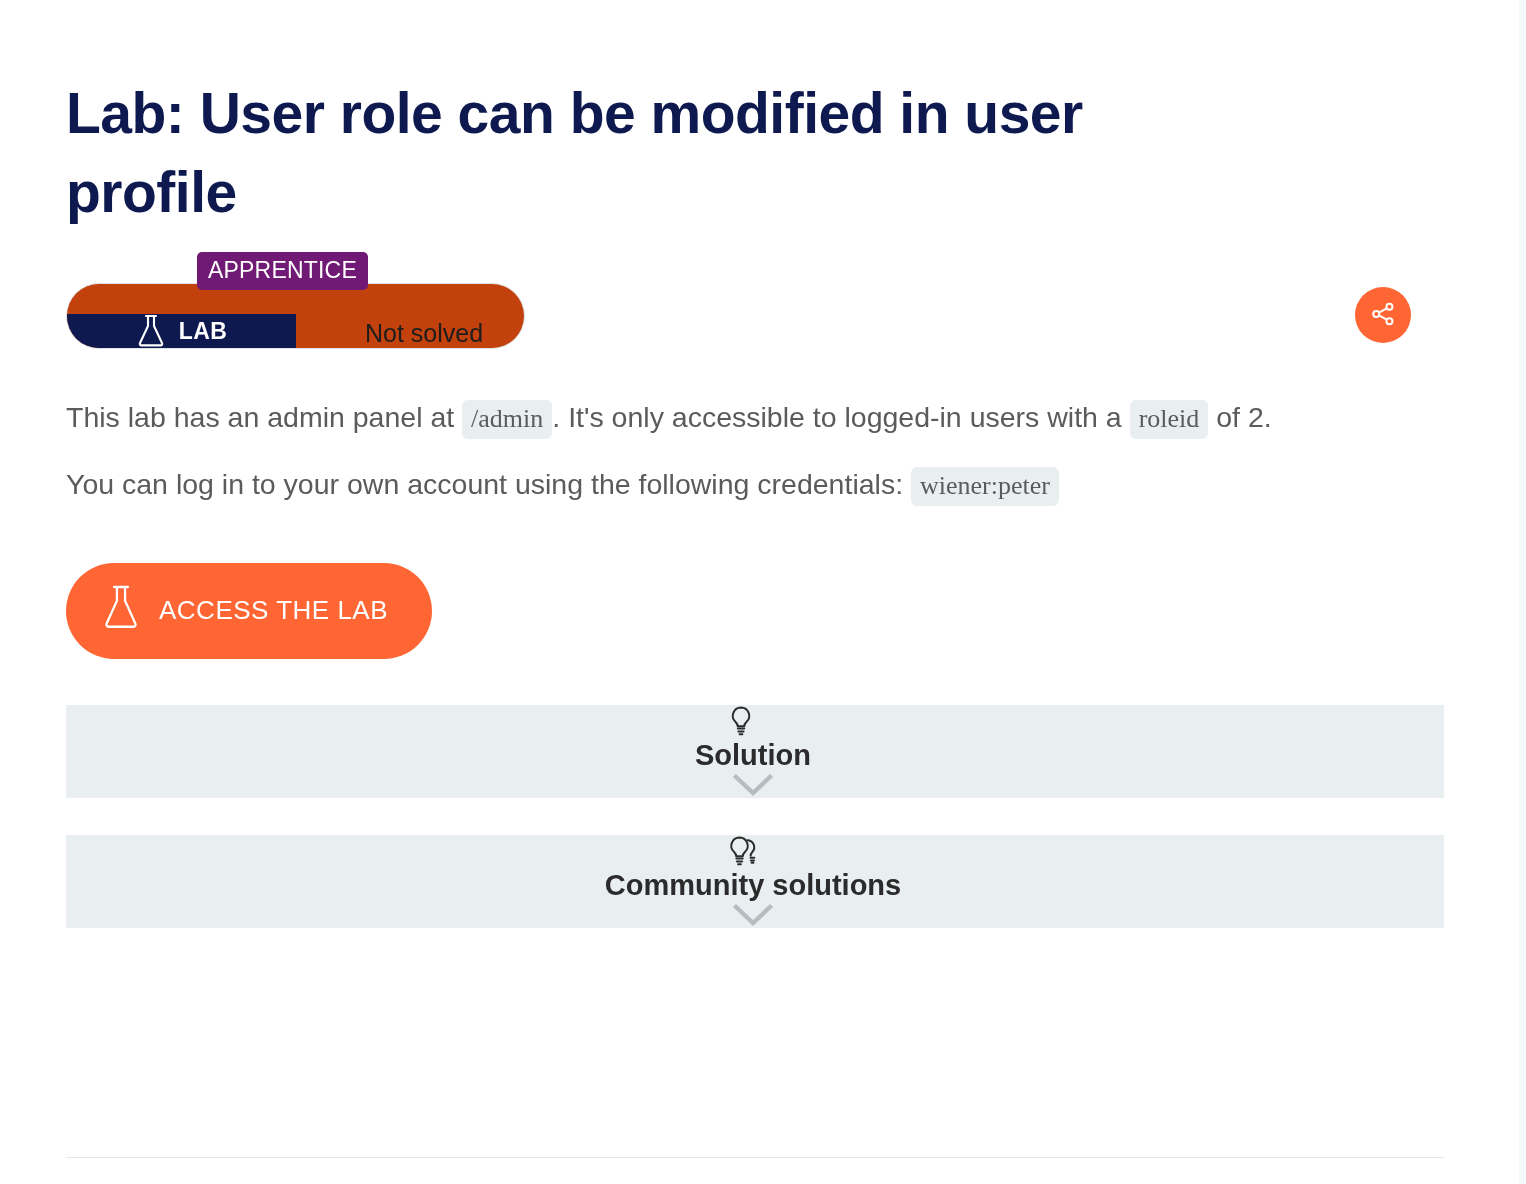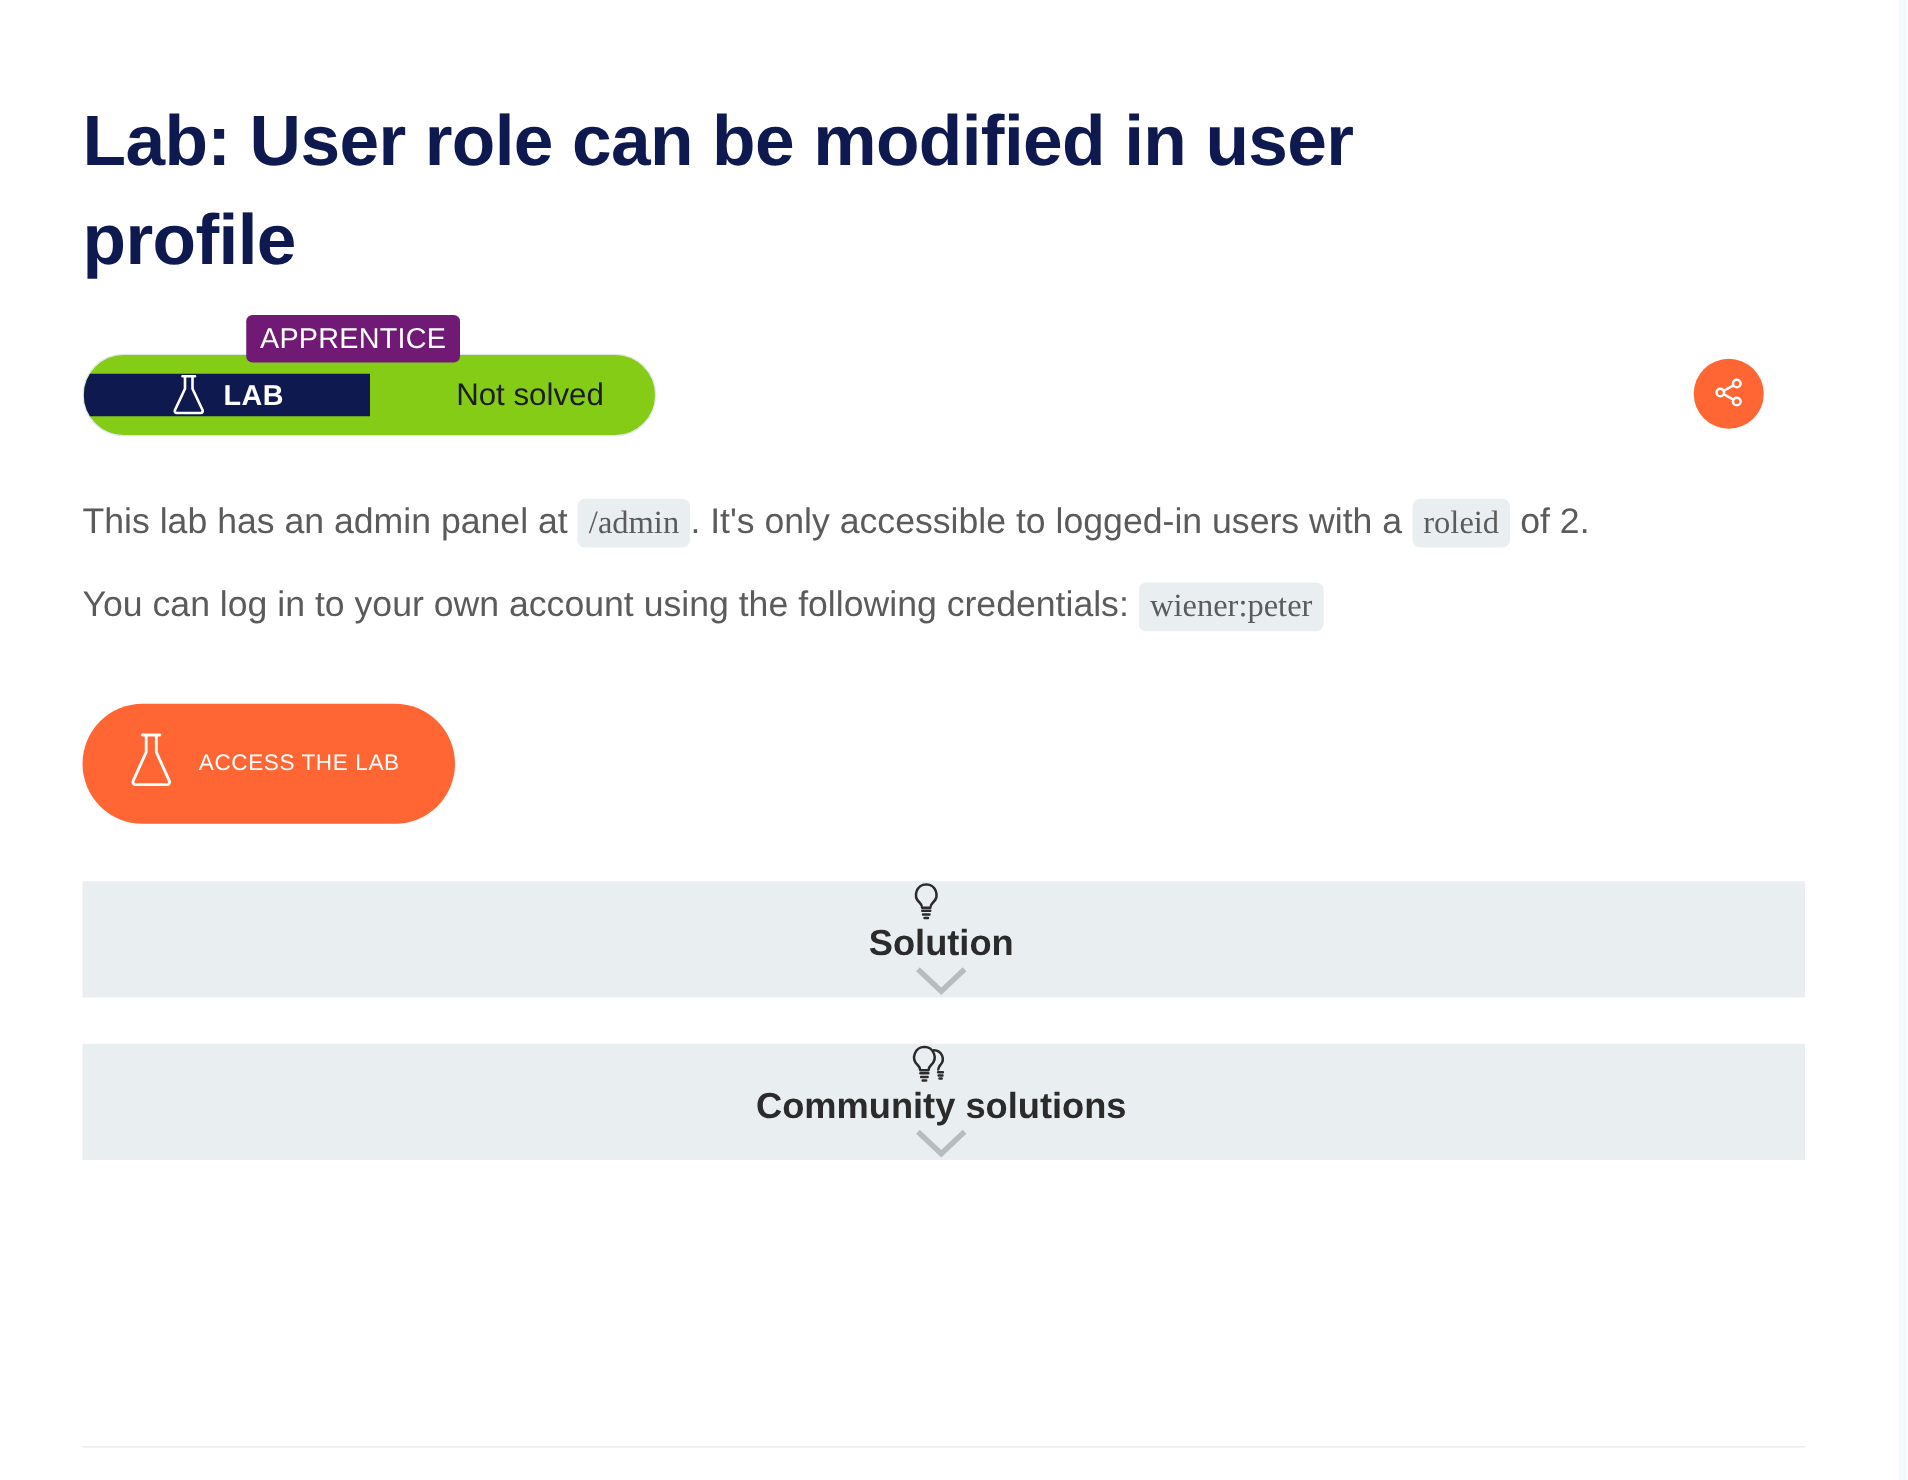--- a/index.html
+++ b/index.html
@@ -49,26 +49,26 @@
     margin-top: 52px;
     height: 100px;
   }
   .lab-pill-wrap {
     position: relative;
     display: inline-block;
   }
   .lab-pill {
     position: relative;
     display: flex;
-    align-items: center;
+    align-items: flex-end;
     height: 66px;
     width: 459px;
     border-radius: 33px;
     overflow: hidden;
-    background: #84cc16;
+    background: #c2410c;
     border: 1px solid #dfe5e9;
   }
   .lab-pill .lab-left {
     background: #0e1a4f;
     width: 229px;
     display: flex;
     align-items: center;
     justify-content: center;
     gap: 13px;
     color: #ffffff;
@@ -139,21 +139,21 @@
     margin-top: 30px;
     display: inline-flex;
     align-items: center;
     gap: 19px;
     background: #ff6633;
     color: #ffffff;
     border: none;
     border-radius: 48px;
     height: 96px;
     padding: 0 44px 0 36px;
-    font-size: 18px;
+    font-size: 26px;
     letter-spacing: 0.5px;
     cursor: pointer;
     font-family: "Liberation Sans", sans-serif;
   }
 
   
   .accordions { margin-top: 46px; }
   .accordion {
     background: #e9eff1;
     height: 93px;

